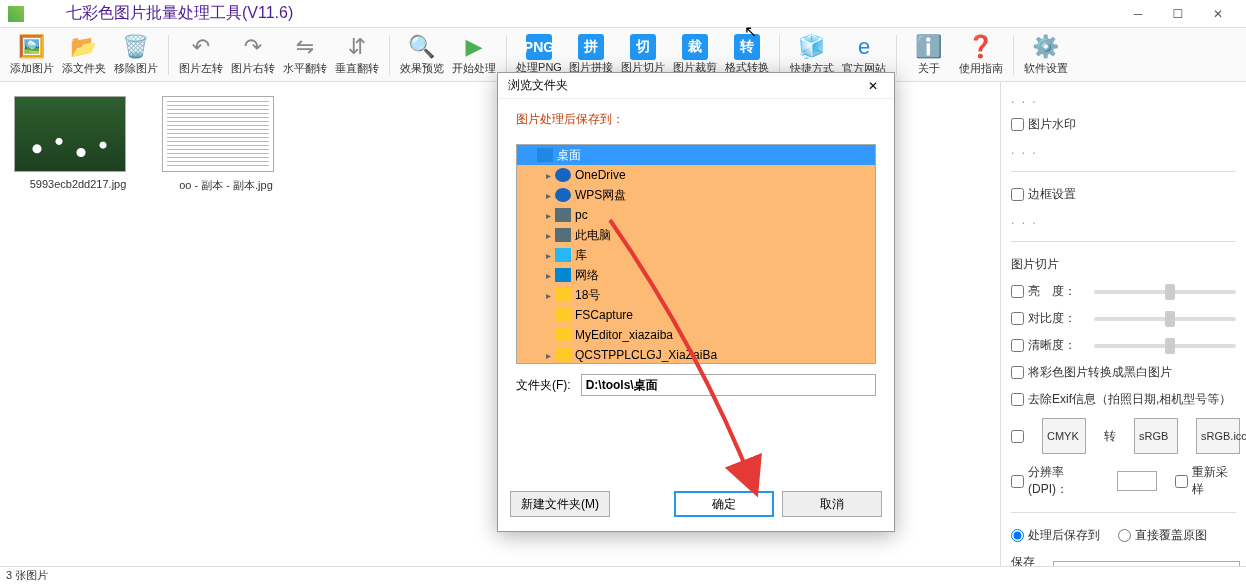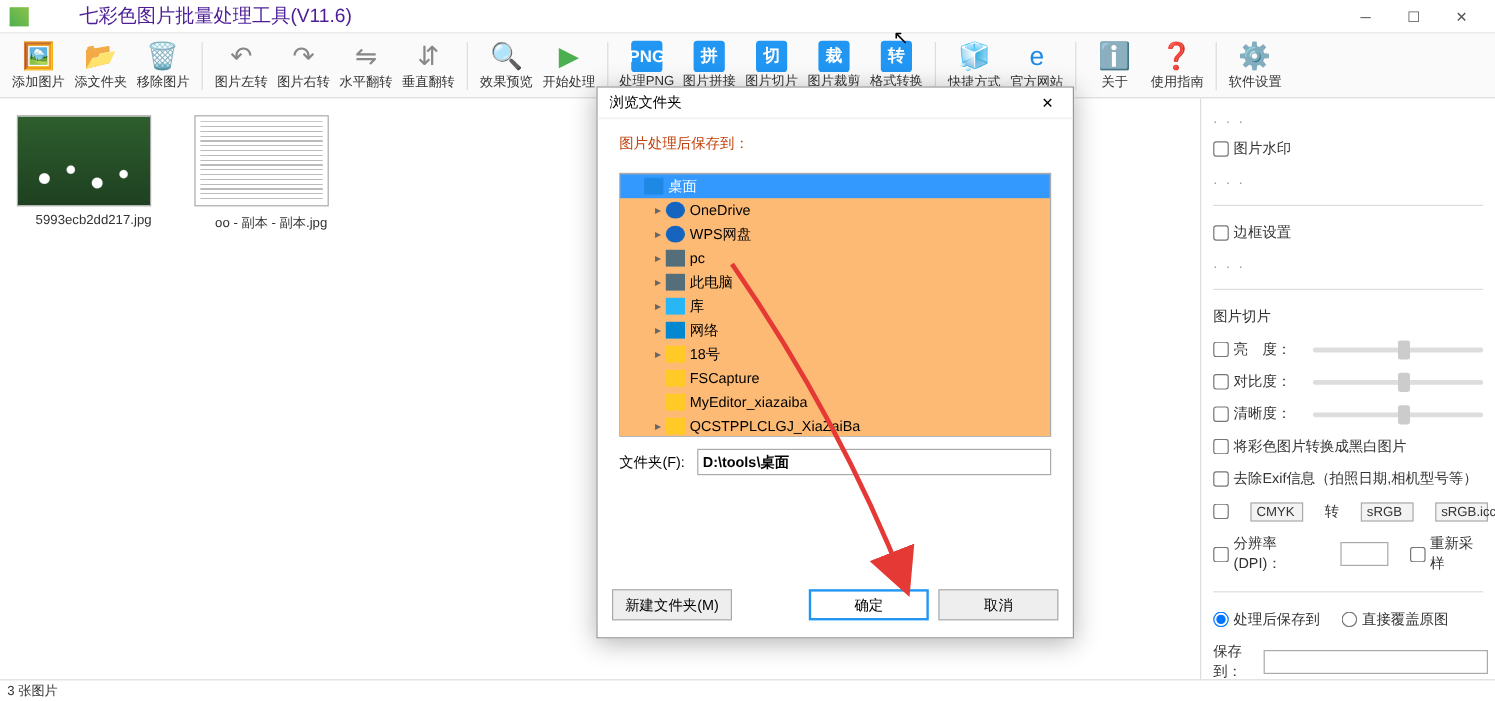--- a/index.html
+++ b/index.html
@@ -25,21 +25,21 @@
 .thumb .img.text .faketext { width: 100%; height: 100%; background: repeating-linear-gradient(#555 0 1px, transparent 1px 4px); opacity: 0.4; }
 
 .rightpanel { width: 246px; border-left: 1px solid #ddd; padding: 10px 10px; overflow: auto; display: flex; flex-direction: column; gap: 10px; font-size: 12px; color: #333; }
 .rp-dots { color: #999; letter-spacing: 2px; }
 .chk { display: flex; align-items: center; gap: 4px; }
 .chk input { width: 13px; height: 13px; }
 .rp-sep { border-top: 1px solid #ddd; margin: 4px 0; }
 .rp-row { display: flex; align-items: center; gap: 18px; }
 .slider { flex: 1; height: 4px; background: #ddd; position: relative; border-radius: 2px; }
 .slider::after { content: ""; width: 10px; height: 16px; background: #ccc; position: absolute; left: 50%; top: -6px; border-radius: 2px; }
-.combo { height: 16px; background: #f3f3f3; border: 1px solid #aaa; padding: 0 4px; font-size: 11px; display: inline-flex; align-items: center; min-width: 44px; }
+.combo { height: 36px; background: #f3f3f3; border: 1px solid #aaa; padding: 0 4px; font-size: 11px; display: inline-flex; align-items: center; min-width: 44px; }
 .field { height: 20px; border: 1px solid #aaa; padding: 0 4px; background: #fff; }
 .radio { width: 13px; height: 13px; }
 .btn-select { width: 40px; height: 20px; text-align: center; border: 1px solid #aaa; background: #eee; cursor: pointer; }
 .red-box { border: 2px solid #e53935; padding: 1px; }
 
 .statusbar { height: 18px; border-top: 1px solid #ddd; padding: 0 6px; display: flex; align-items: center; font-size: 11px; color: #333; }
 
 
 .dialog { position: absolute; left: 497px; top: 72px; width: 398px; height: 460px; background: #fff; border: 1px solid #999; box-shadow: 0 4px 20px rgba(0,0,0,0.3); display: flex; flex-direction: column; }
 .dialog .dlg-title { height: 26px; display: flex; align-items: center; padding: 0 10px; border-bottom: 1px solid #eee; }

